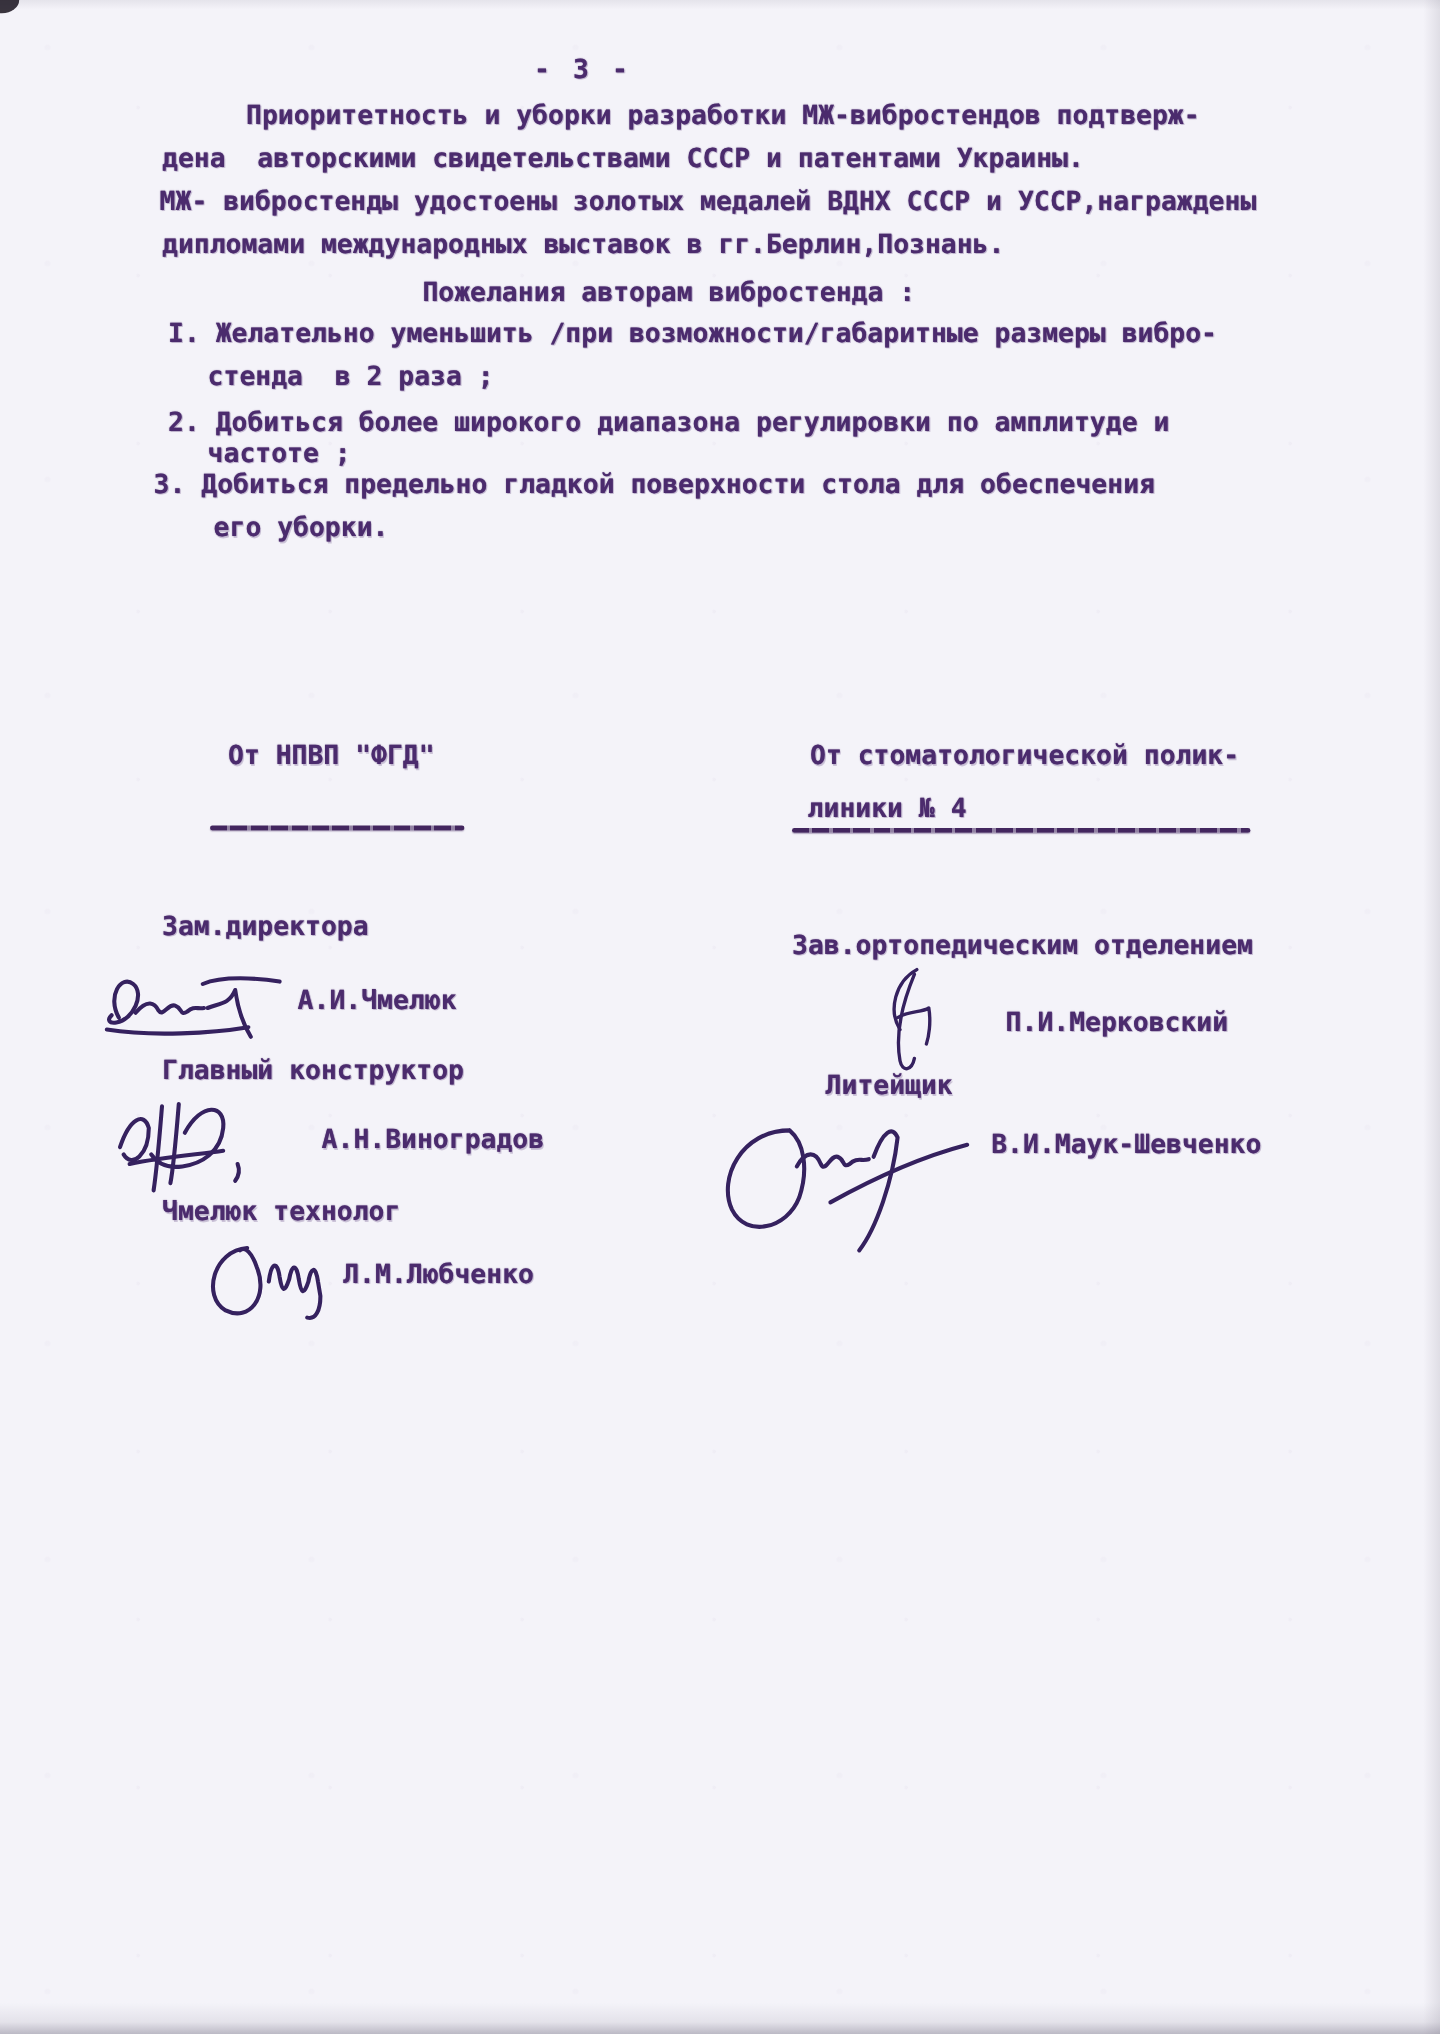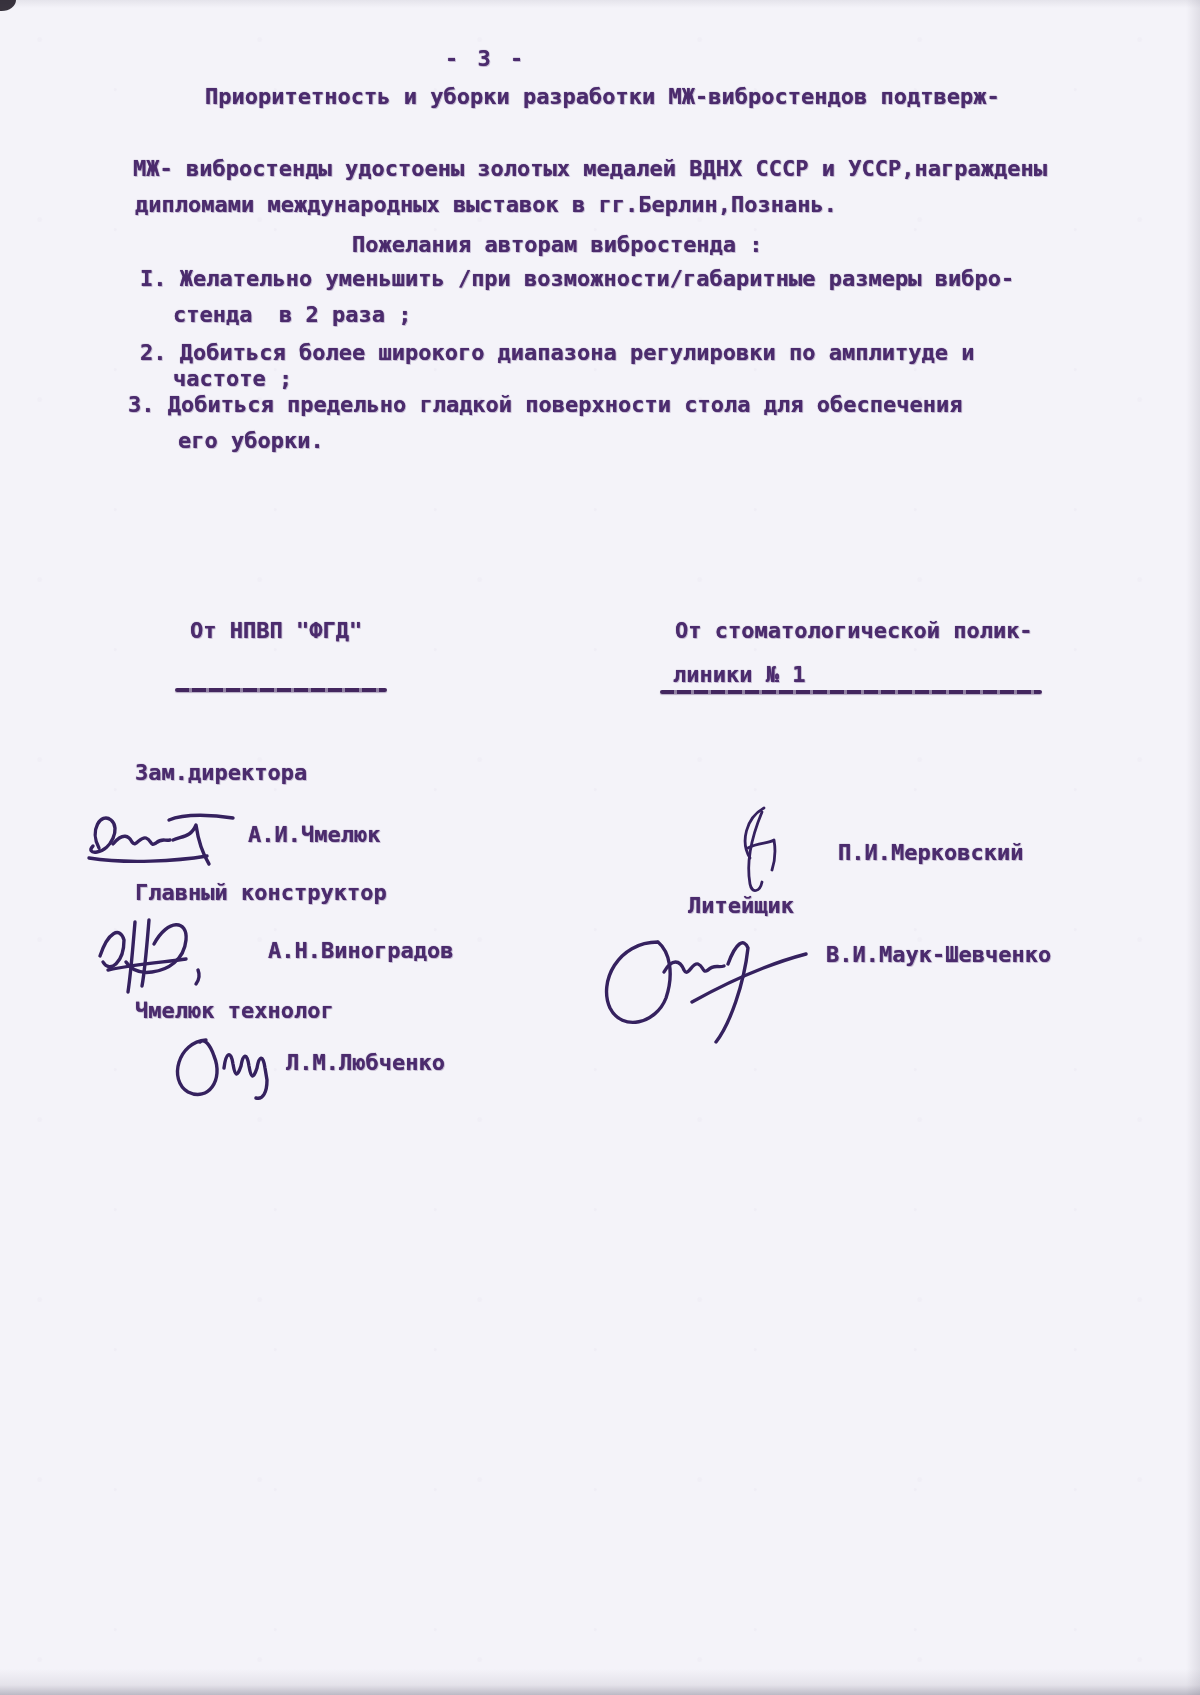--- a/index.html
+++ b/index.html
@@ -44,37 +44,38 @@
 </head>
 <body>
 
 <div class="page">
 
   <div class="corner-mark"></div>
 
   <div class="t pagenum" style="left:445px;top:46px">- 3 -</div>
 
   <div class="t" style="left:205px;top:84px">Приоритетность и уборки разработки МЖ-вибростендов подтверж-</div>
+  <div class="t" style="left:135px;top:120px">дена  авторскими свидетельствами СССР и патентами Украины.</div>
   <div class="t" style="left:133px;top:156px">МЖ- вибростенды удостоены золотых медалей ВДНХ СССР и УССР,награждены</div>
   <div class="t" style="left:135px;top:192px">дипломами международных выставок в гг.Берлин,Познань.</div>
 
   <div class="t" style="left:352px;top:232px">Пожелания авторам вибростенда :</div>
 
   <div class="t" style="left:140px;top:266px">I. Желательно уменьшить /при возможности/габаритные размеры вибро-</div>
   <div class="t" style="left:173px;top:302px">стенда  в 2 раза ;</div>
   <div class="t" style="left:140px;top:340px">2. Добиться более широкого диапазона регулировки по амплитуде и</div>
   <div class="t" style="left:173px;top:366px">частоте ;</div>
   <div class="t" style="left:128px;top:392px">3. Добиться предельно гладкой поверхности стола для обеспечения</div>
   <div class="t" style="left:178px;top:428px">его уборки.</div>
 
   <div class="t" style="left:190px;top:618px">От НПВП "ФГД"</div>
   <div class="uline" style="left:175px;top:688px;width:212px"></div>
 
   <div class="t" style="left:675px;top:618px">От стоматологической полик-</div>
-  <div class="t" style="left:673px;top:662px">линики № 1</div>
+  <div class="t" style="left:673px;top:662px">линики № 4</div>
   <div class="uline" style="left:660px;top:690px;width:382px"></div>
 
   <div class="t" style="left:135px;top:760px">Зам.директора</div>
   <div class="sig" style="left:85px;top:806px">
     <svg width="165" height="62" viewBox="0 0 165 62">
       <path d="M14,42 C4,24 16,6 26,14 C36,22 26,44 12,46 C6,47 4,44 8,40"></path>
       <path d="M28,38 C38,26 44,30 47,36 C51,42 55,30 61,32 C67,34 65,41 71,37 C77,32 79,35 85,34"></path>
       <path d="M88,34 C98,30 106,31 111,19 C113,33 116,45 124,58"></path>
       <path d="M84,14 C100,7 130,9 148,12"></path>
       <path d="M4,52 C42,58 92,55 122,50"></path>
@@ -97,20 +98,21 @@
 
   <div class="t" style="left:135px;top:998px">Чмелюк технолог</div>
   <div class="sig" style="left:166px;top:1022px">
     <svg width="142" height="82" viewBox="0 0 142 82">
       <path d="M40,18 C12,20 2,58 22,70 C42,80 58,58 48,34 C44,22 38,16 34,20"></path>
       <path d="M58,46 C60,30 65,28 67,42 C69,54 71,56 75,44 C77,32 81,30 83,44 C85,56 87,58 91,46 C93,34 97,32 99,46 L101,58 C101,70 97,78 90,76"></path>
     </svg>
   </div>
   <div class="t" style="left:286px;top:1050px">Л.М.Любченко</div>
 
+  <div class="t" style="left:660px;top:776px">Зав.ортопедическим отделением</div>
   <div class="sig thin" style="left:722px;top:802px">
     <svg width="72" height="98" viewBox="0 0 72 98">
       <path d="M28,56 C18,40 24,16 42,6"></path>
       <path d="M40,10 C30,34 24,60 28,82 C30,92 38,90 40,80"></path>
       <path d="M26,46 C36,40 46,42 52,38 C54,50 52,62 50,68"></path>
     </svg>
   </div>
   <div class="t" style="left:838px;top:840px">П.И.Мерковский</div>
 
   <div class="t" style="left:688px;top:893px">Литейщик</div>

